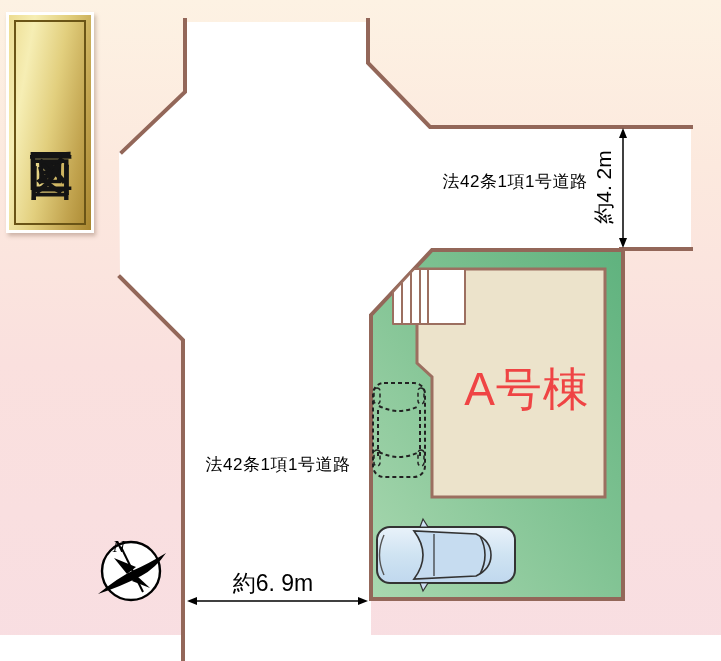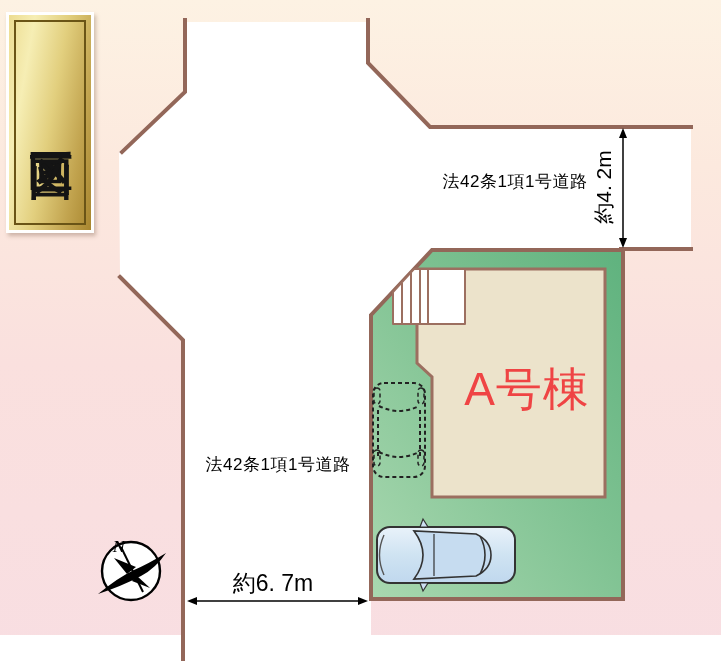--- a/index.html
+++ b/index.html
@@ -122,19 +122,19 @@
     <div class="plaque-text">区画図</div>
   </div>
 </div>
 
 <div class="lbl road-label" style="left:430px;top:172px;">法42条1項1号道路</div>
 
 <div class="lbl road-label" style="left:193px;top:455px;">法42条1項1号道路</div>
 
 <div class="lbl dim-label dim-v" style="left:539px;top:174px;">約4. 2m</div>
 
-<div class="lbl dim-label dim-h" style="left:188px;top:570px;">約6. 7m</div>
+<div class="lbl dim-label dim-h" style="left:188px;top:570px;">約6. 9m</div>
 
 <div class="lbl building-label" style="left:437px;top:362px;">A号棟</div>
 
 <div class="lbl north-label" style="left:107px;top:537px;">N</div>
 
 </div>
 
 </body></html>

